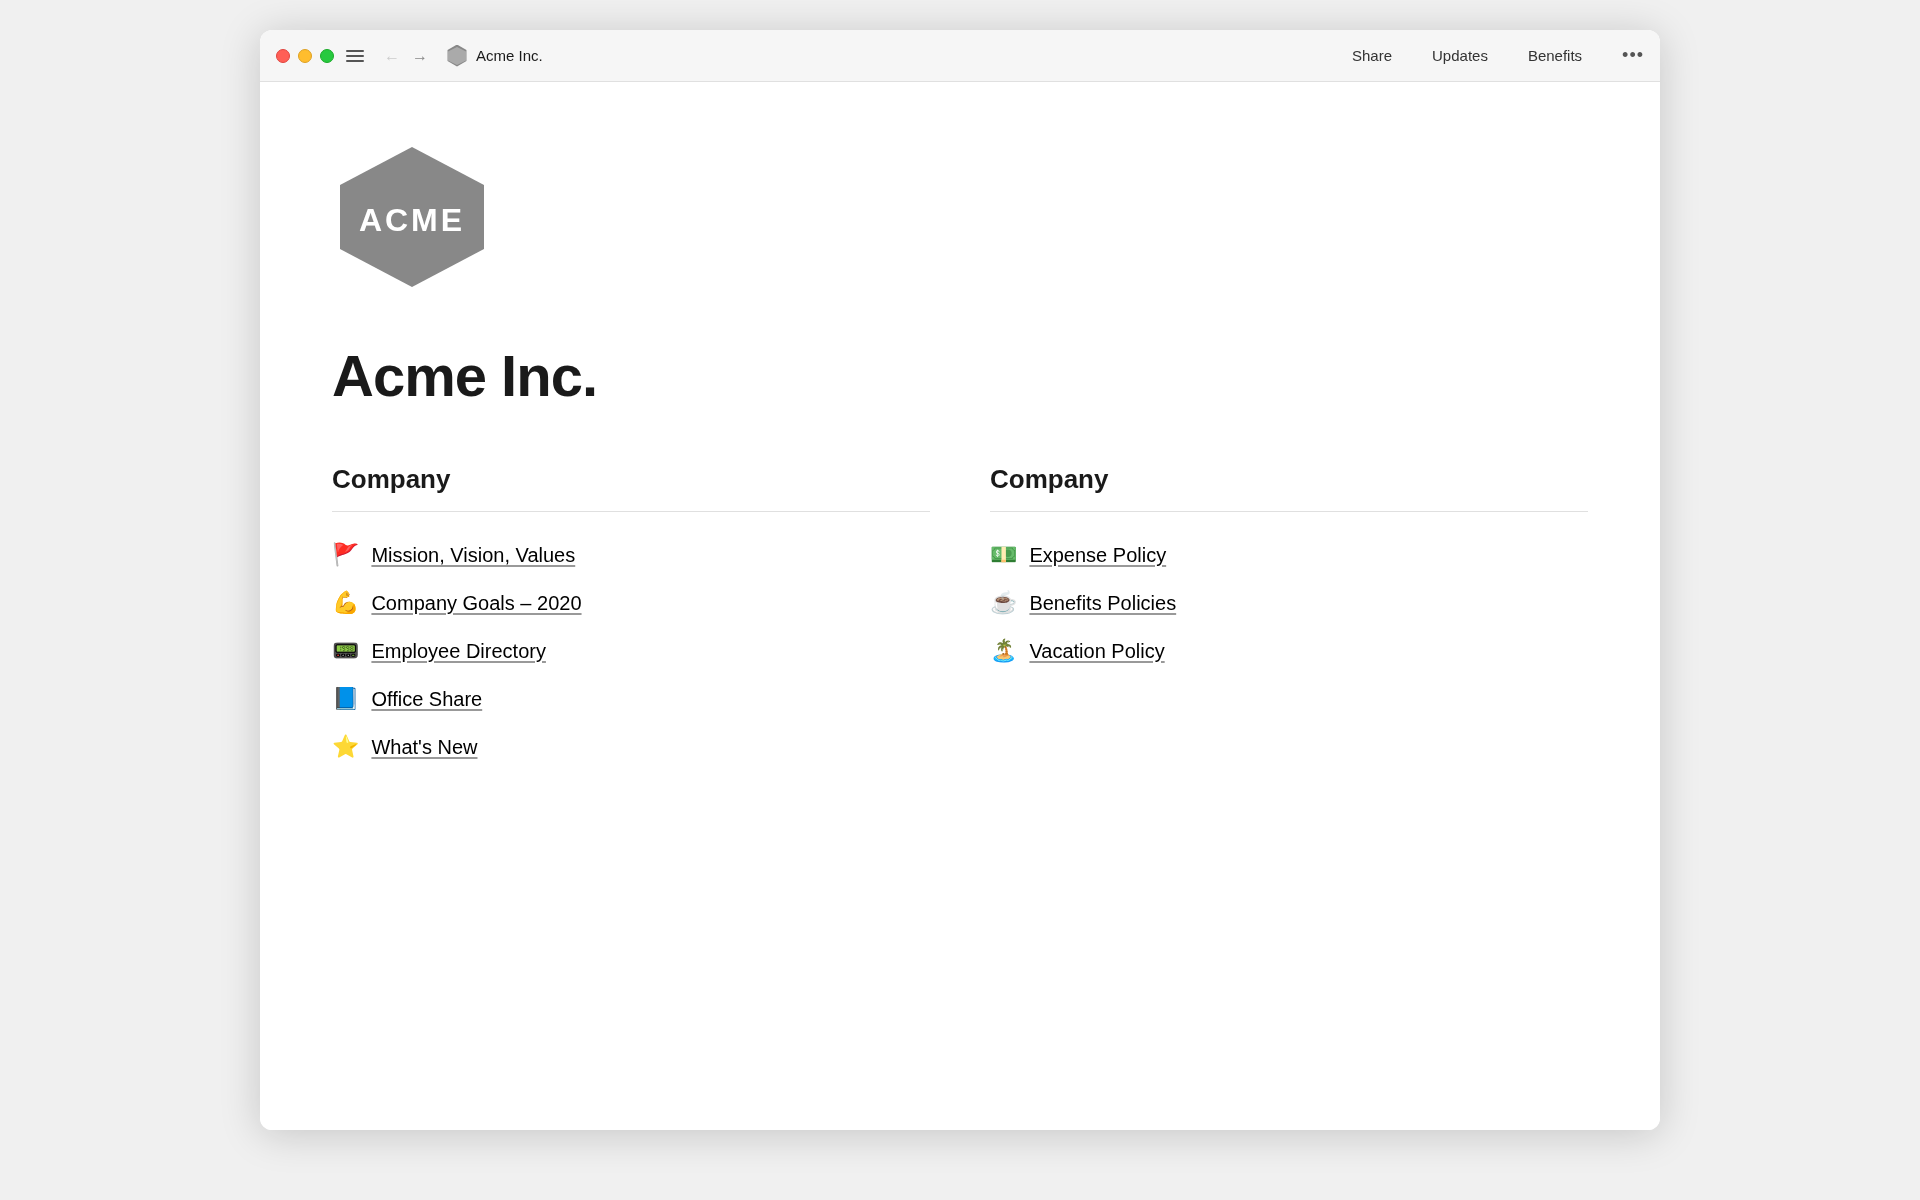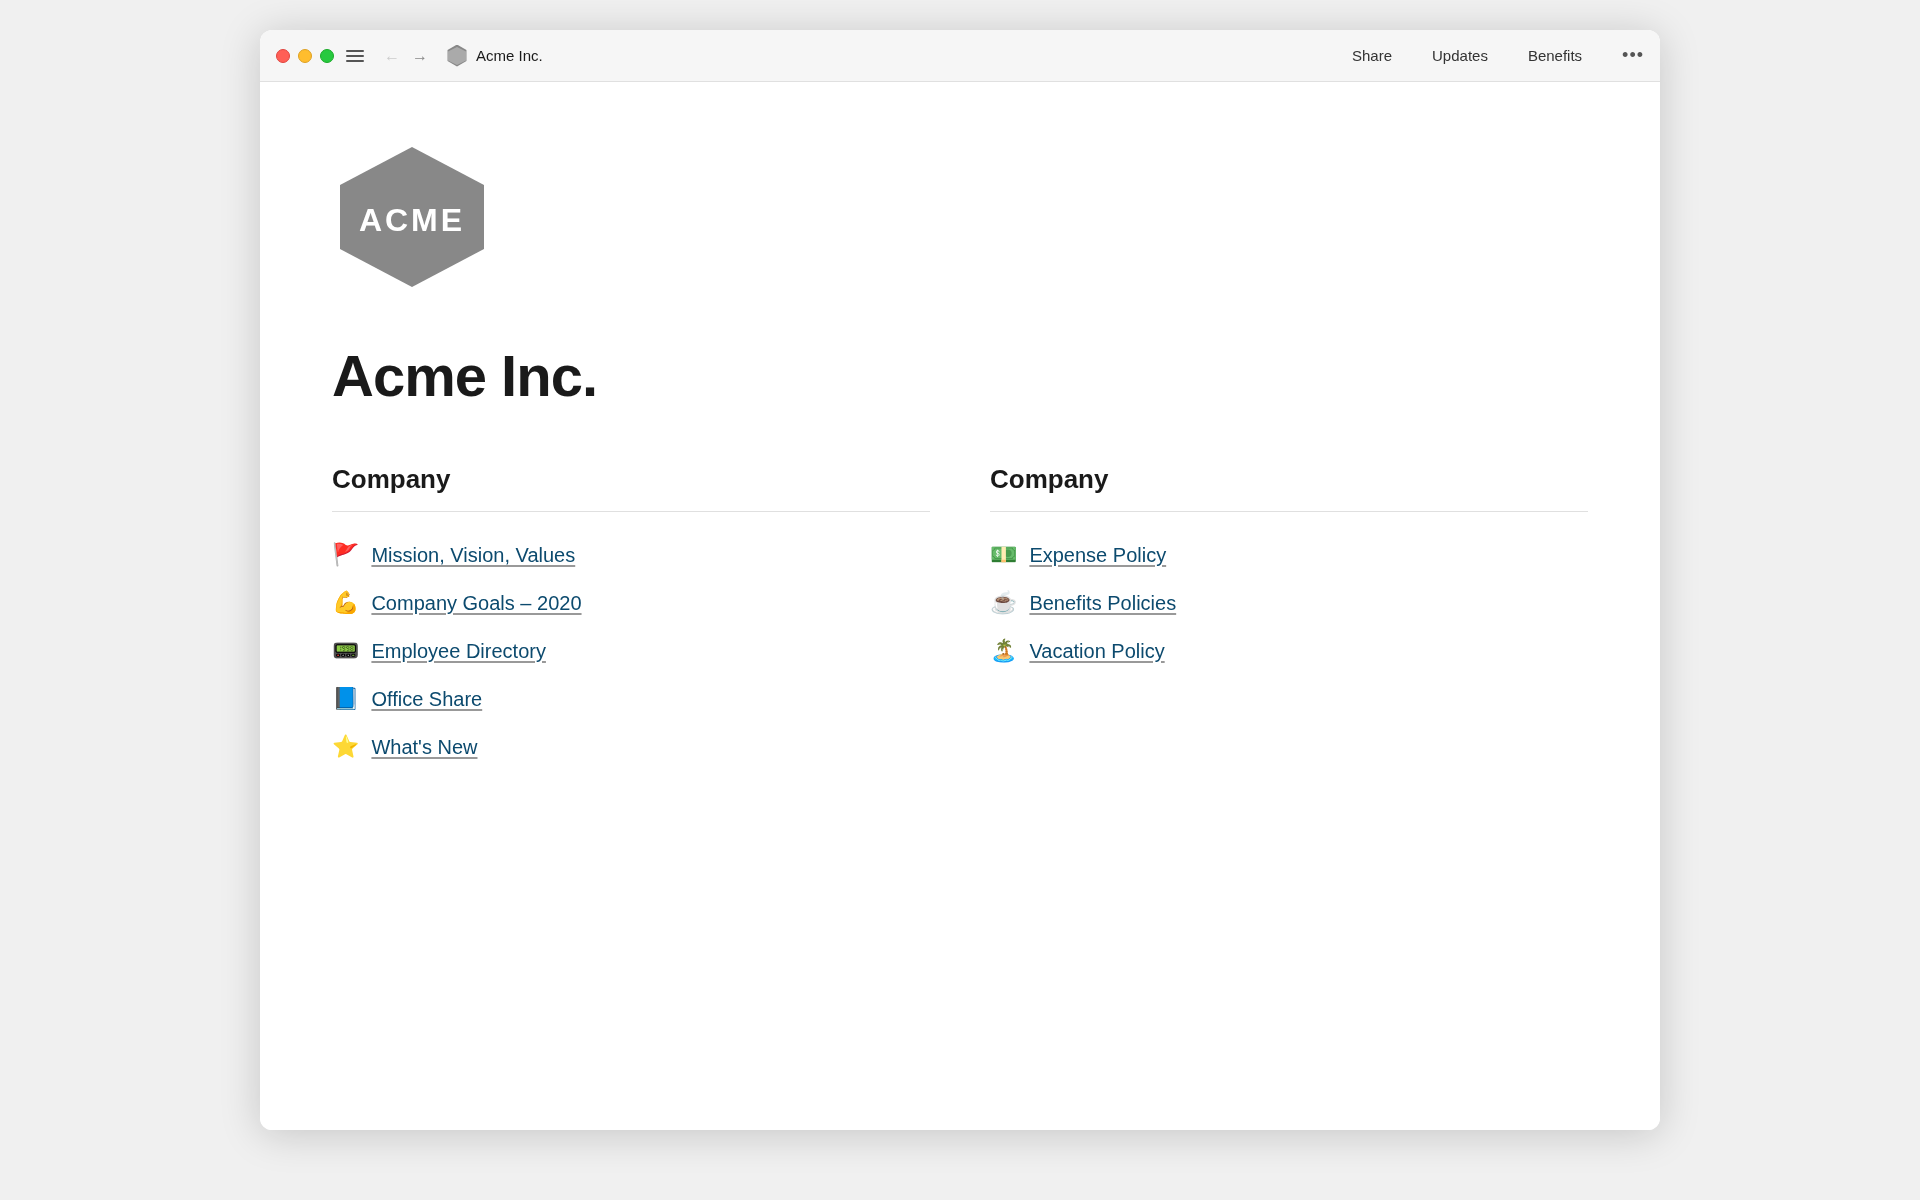--- a/index.html
+++ b/index.html
@@ -214,21 +214,21 @@
       cursor: pointer;
     }
 
     .link-emoji {
       font-size: 22px;
       flex-shrink: 0;
     }
 
     .link-text {
       font-size: 20px;
-      color: #0c4a6e;
+      color: #000000;
       font-weight: 500;
       text-decoration: underline;
       text-decoration-color: #999;
       text-underline-offset: 3px;
     }
   </style>
 </head>
 <body>
 
 <div class="window">

